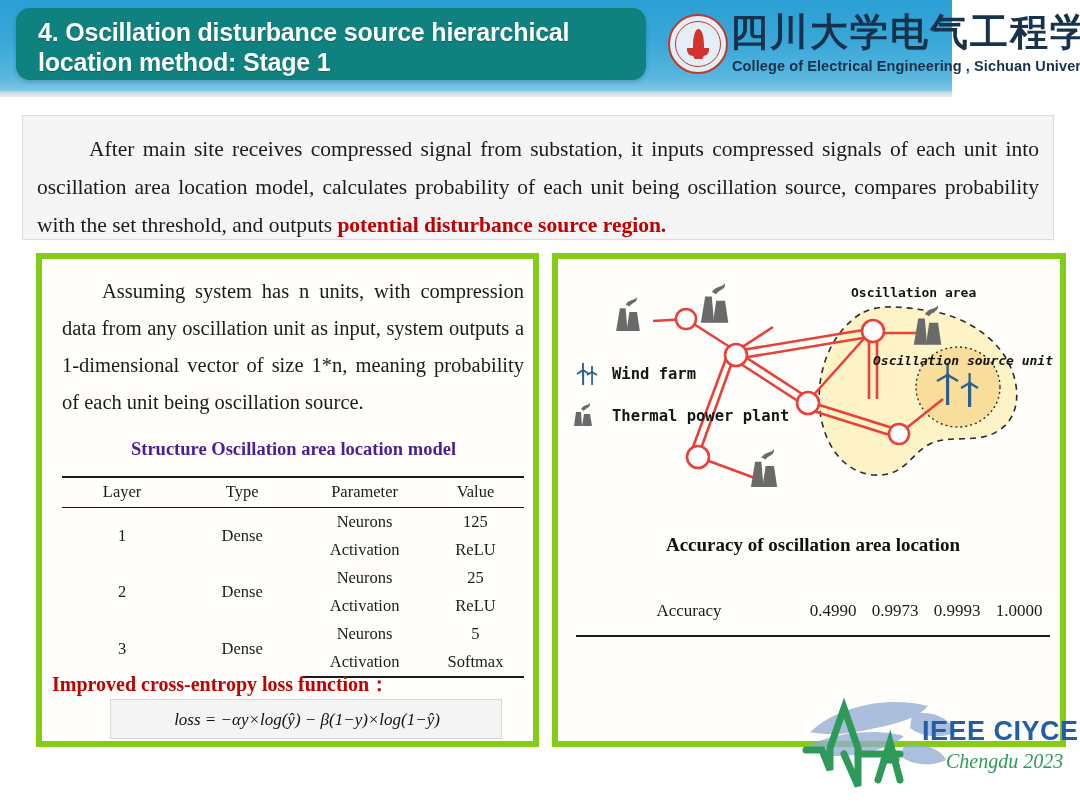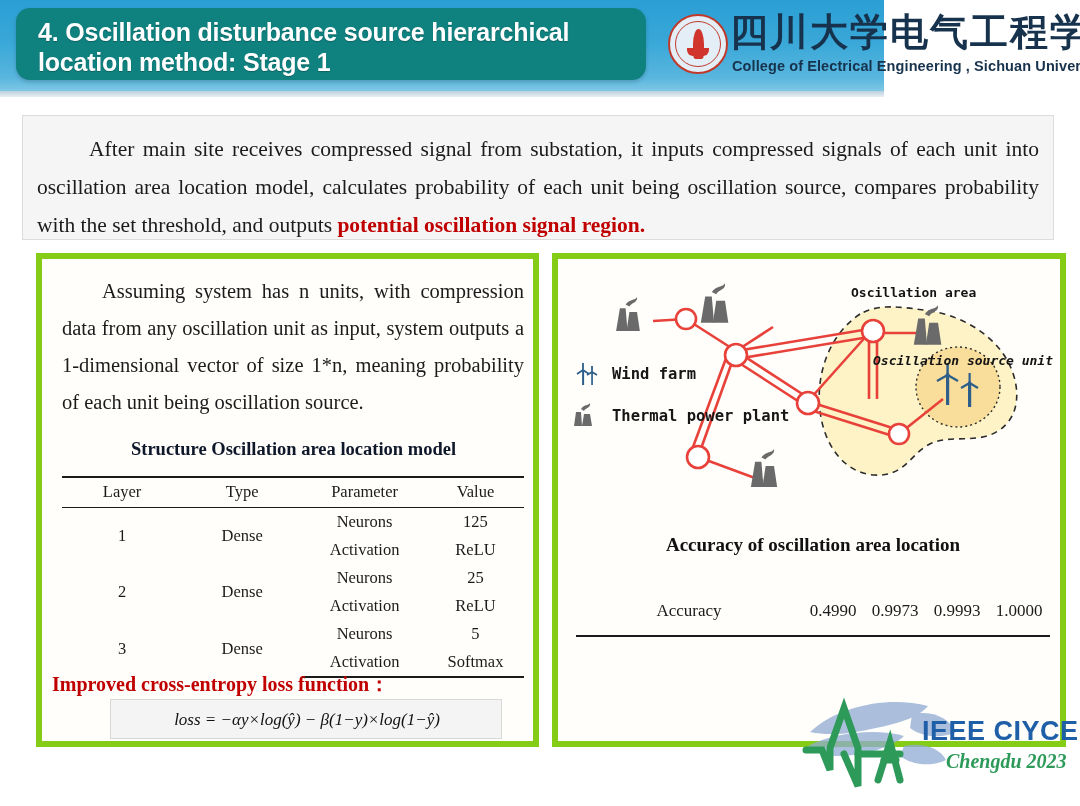--- a/index.html
+++ b/index.html
@@ -5,21 +5,21 @@
   html,body{margin:0;padding:0;}
   body{
     width:1080px;height:806px;overflow:hidden;
     background:#ffffff;
     font-family:"Liberation Serif", serif;
     position:relative;
   }
 
   
   #header-band{
-    position:absolute;left:0;top:0;width:884px;height:97px;
+    position:absolute;left:0;top:0;width:952px;height:97px;
     background:linear-gradient(180deg,#2a9fd4 0%,#3aa8d8 45%,#59b6de 80%,#8fd0e8 100%);
   }
   #header-band:after{
     content:"";position:absolute;left:0;bottom:0;width:100%;height:6px;
     background:linear-gradient(180deg,#b9cfdc 0%,#e9eff3 100%);
   }
   #title-plate{
     position:absolute;left:16px;top:8px;width:630px;height:72px;
     background:#0f8280;border-radius:14px;
     box-shadow:0 2px 4px rgba(0,0,0,.18);
@@ -90,21 +90,21 @@
   #right-panel{left:540px;top:253px;width:514px;height:494px;}
 
   
   #lp-text{
     position:absolute;left:20px;top:14px;width:462px;
     font-size:20.5px;line-height:37px;color:#1b1b1b;
     text-align:justify;text-indent:40px;text-align-last:left;
   }
   #lp-table-title{
     position:absolute;left:0;top:180px;width:503px;text-align:center;
-    font-size:18.5px;font-weight:bold;color:#0f172a;
+    font-size:18.5px;font-weight:bold;color:#4c1d95;
   }
 
   
   #struct-table{
     position:absolute;left:20px;top:217px;width:462px;
     border-collapse:collapse;font-size:16.5px;color:#1b1b1b;
   }
   #struct-table th{
     font-weight:normal;padding:4px 0 5px 0;text-align:center;
     border-top:2.5px solid #1b1b1b;border-bottom:1.6px solid #1b1b1b;
@@ -177,21 +177,21 @@
   #ieee-logo{position:absolute;left:800px;top:688px;width:272px;height:112px;}
   #ieee-text{
     position:absolute;left:122px;top:28px;
     font-family:"Liberation Sans", sans-serif;
     font-size:27px;font-weight:bold;color:#1f5fa8;letter-spacing:.5px;
     white-space:nowrap;
   }
   #ieee-sub{
     position:absolute;left:146px;top:62px;
     font-family:"Liberation Serif", serif;
-    font-size:20px;font-weight:bold;font-style:italic;color:#2e9a5a;
+    font-size:20px;font-weight:normal;font-style:italic;color:#2e9a5a;
     white-space:nowrap;
   }
 </style>
 </head>
 <body>
 
 <div id="header-band">
   <div id="title-plate">
     <div id="title-text">4. Oscillation disturbance source hierarchical
      location method: Stage 1</div>
@@ -202,21 +202,21 @@
       <div class="ring"></div>
         <div class="torch"></div>
         <div class="torch2"></div>
     </div>
     <div id="uni-cn">四川大学电气工程学院</div>
     <div id="uni-en">College of Electrical Engineering , Sichuan University</div>
   </div>
 </div>
 
 <div id="intro-box">
-  <div id="intro-text"><span>After main site receives compressed signal from substation, it inputs compressed signals of each unit into oscillation area location model, calculates probability of each unit being oscillation source, compares probability with the set threshold, and outputs </span><span class="hl">potential oscillation signal region.</span></div>
+  <div id="intro-text"><span>After main site receives compressed signal from substation, it inputs compressed signals of each unit into oscillation area location model, calculates probability of each unit being oscillation source, compares probability with the set threshold, and outputs </span><span class="hl">potential disturbance source region.</span></div>
 </div>
 
 <div id="left-panel" class="panel">
 
   <div id="lp-text">Assuming system has n units, with compression data from any oscillation unit as input, system outputs a 1-dimensional vector of size 1*n, meaning probability of each unit being oscillation source.</div>
 
   <div id="lp-table-title">Structure Oscillation area location model</div>
 
   <table id="struct-table">
     <colgroup>

